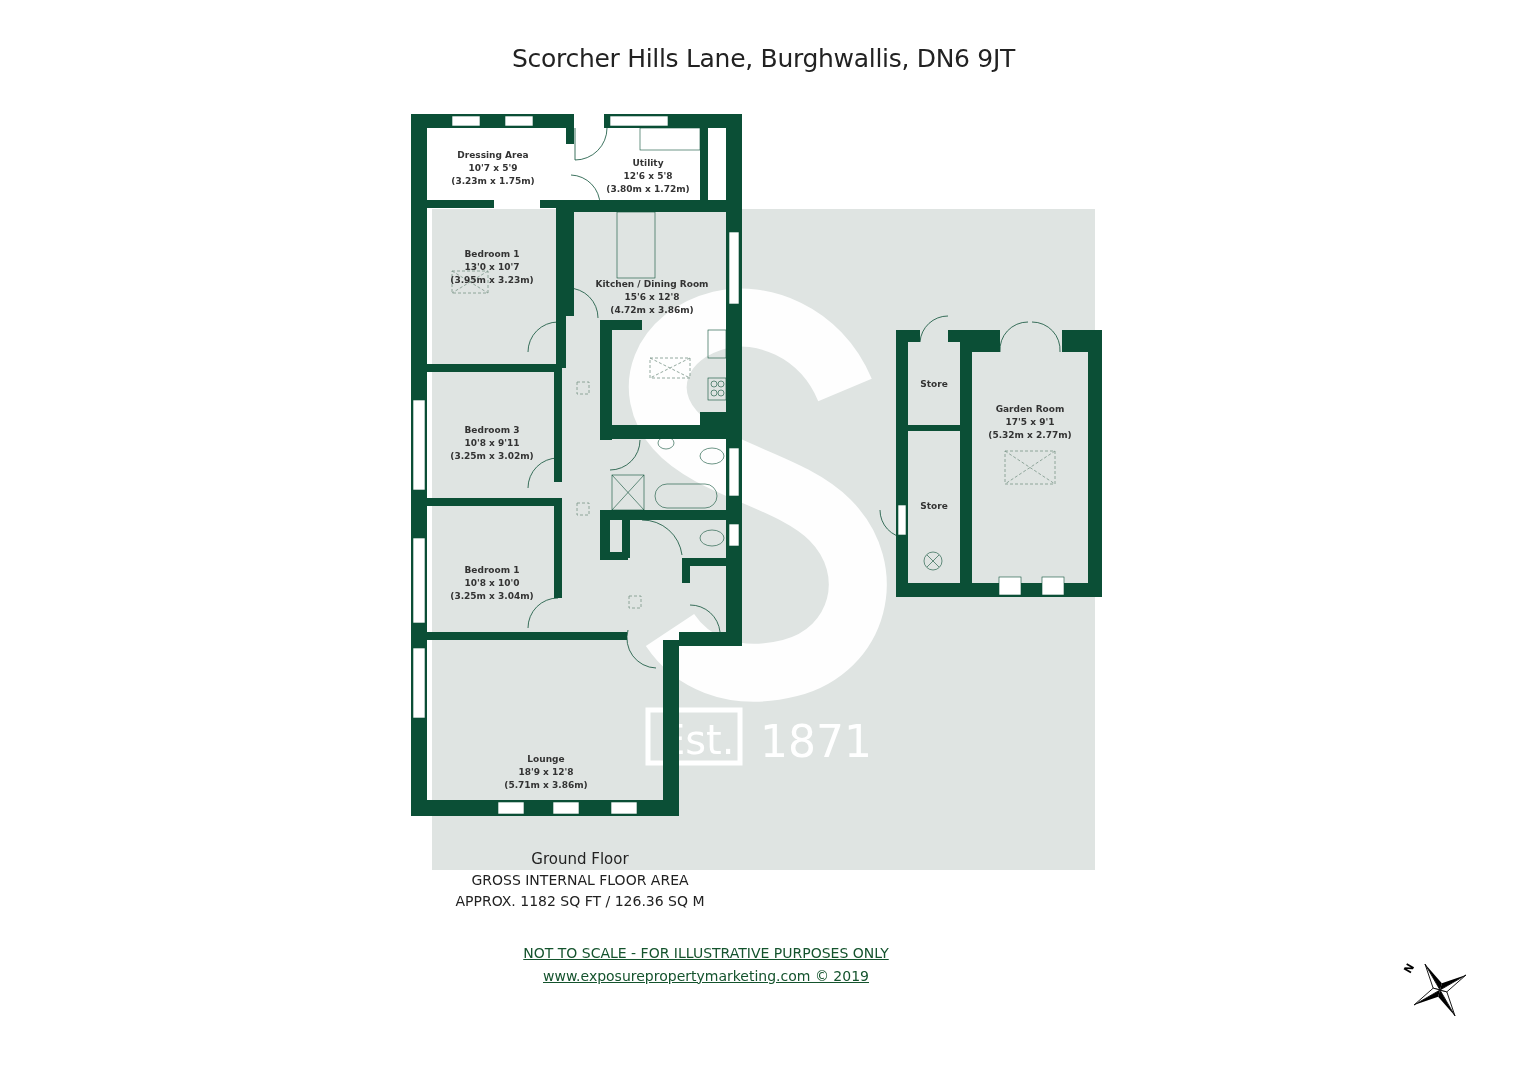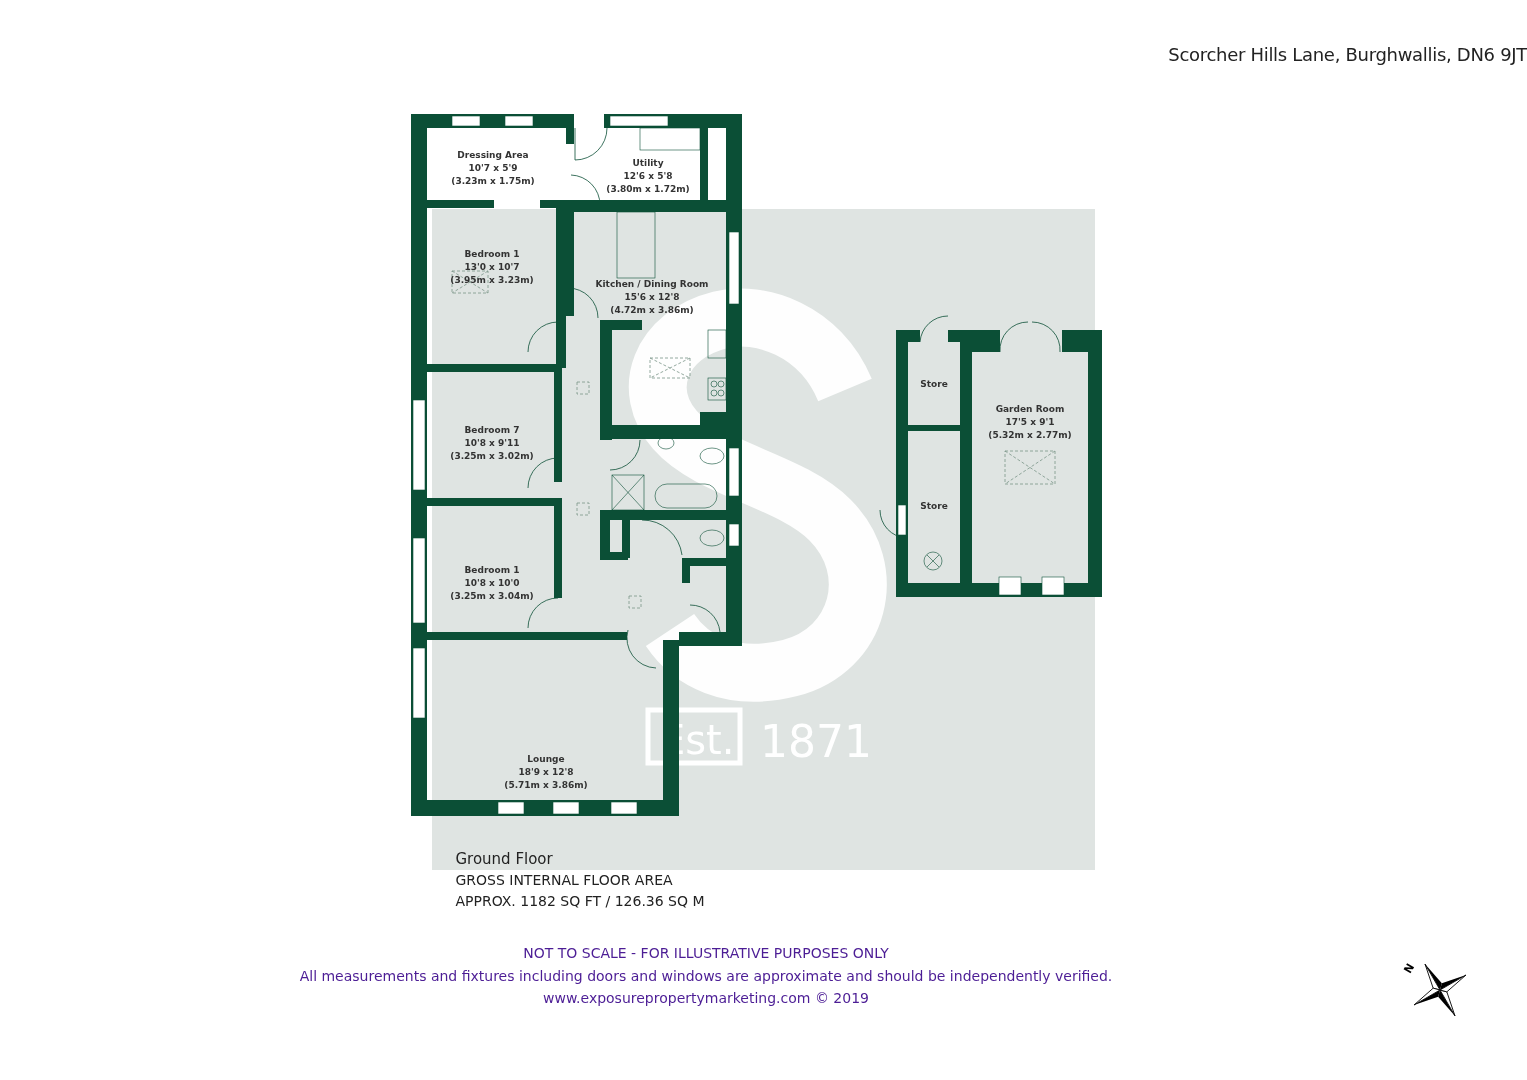--- a/index.html
+++ b/index.html
@@ -1,24 +1,24 @@
 <!DOCTYPE html>
 <html><head>
 <meta charset="utf-8">
 <style>
   html, body { margin:0; padding:0; background:#ffffff; }
   body { width:1527px; height:1080px; position:relative; overflow:hidden; font-family:"DejaVu Sans", sans-serif; }
-  .title { position:absolute; left:0; width:1527px; top:44px; text-align:right; font-size:18px; color:#222; letter-spacing:-0.3px; }
+  .title { position:absolute; left:0; width:1527px; top:44px; text-align:center; font-size:25px; color:#222; letter-spacing:-0.3px; }
   .svgwrap { position:absolute; left:0; top:0; width:1527px; height:1080px; }
   .room-label { position:absolute; text-align:center; font-size:9px; line-height:13px; color:#333; white-space:nowrap; transform:translateX(-50%); }
   .room-label .nm { display:block;font-weight:bold; }
-  .floor-info { position:absolute; text-align:left; transform:translateX(-50%); color:#222; white-space:nowrap; }
+  .floor-info { position:absolute; text-align:center; transform:translateX(-50%); color:#222; white-space:nowrap; }
   .floor-info .f1 { font-size:15px; line-height:21px; }
   .floor-info .f2 { font-size:14px; line-height:21px; }
-  .footer { position:absolute; left:0; width:1412px; top:942px; text-align:center; color:#4c1d95; font-size:14px; line-height:22.5px; }
+  .footer { position:absolute; left:0; width:1412px; top:942px; text-align:center; color:#14532d; font-size:14px; line-height:22.5px;text-decoration:underline; }
   .footer div { white-space:nowrap; }
 </style>
 </head>
 <body>
 
 <div class="title">Scorcher Hills Lane, Burghwallis, DN6 9JT</div>
 
 <svg class="svgwrap" viewBox="0 0 1527 1080" xmlns="http://www.w3.org/2000/svg">
 
   <rect x="432" y="209" width="663" height="661" fill="#dfe4e2"></rect>
@@ -178,21 +178,21 @@
   <span class="nm">Bedroom 1</span>
   <span class="nm">13'0 x 10'7</span>
   <span class="nm">(3.95m x 3.23m)</span>
 </div>
 <div class="room-label" style="left:652px;top:278px;">
   <span class="nm">Kitchen / Dining Room</span>
   <span class="nm">15'6 x 12'8</span>
   <span class="nm">(4.72m x 3.86m)</span>
 </div>
 <div class="room-label" style="left:492px;top:424px;">
-  <span class="nm">Bedroom 7</span>
+  <span class="nm">Bedroom 3</span>
   <span class="nm">10'8 x 9'11</span>
   <span class="nm">(3.25m x 3.02m)</span>
 </div>
 <div class="room-label" style="left:492px;top:564px;">
   <span class="nm">Bedroom 1</span>
   <span class="nm">10'8 x 10'0</span>
   <span class="nm">(3.25m x 3.04m)</span>
 </div>
 <div class="room-label" style="left:546px;top:753px;">
   <span class="nm">Lounge</span>
@@ -212,15 +212,14 @@
 </div>
 
 <div class="floor-info" style="left:580px;top:849px;">
   <div class="f1">Ground Floor</div>
   <div class="f2">GROSS INTERNAL FLOOR AREA</div>
   <div class="f2">APPROX. 1182 SQ FT / 126.36 SQ M</div>
 </div>
 
 <div class="footer">
   <div>NOT TO SCALE - FOR ILLUSTRATIVE PURPOSES ONLY</div>
-  <div>All measurements and fixtures including doors and windows are approximate and should be independently verified.</div>
   <div>www.exposurepropertymarketing.com © 2019</div>
 </div>
 
 </body></html>

